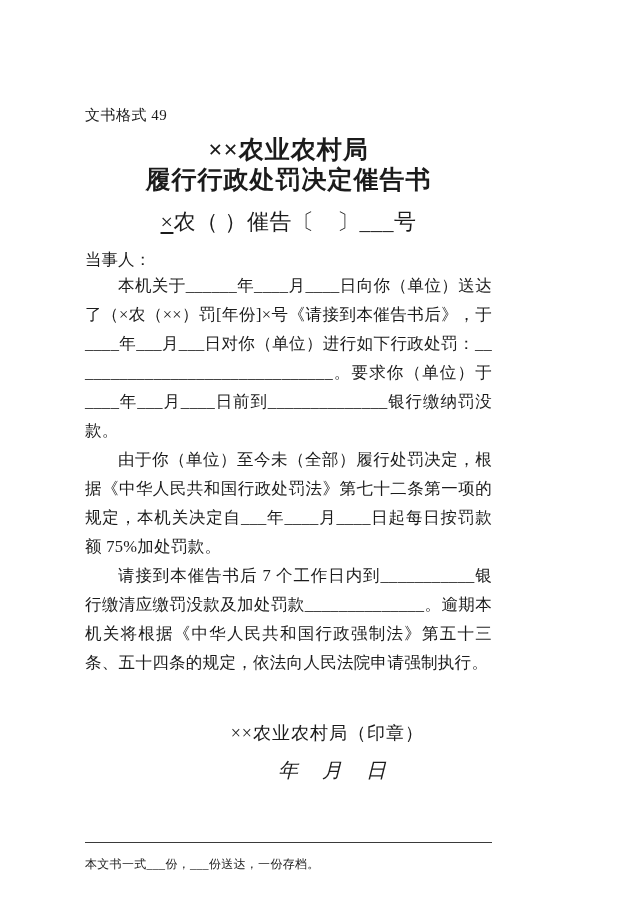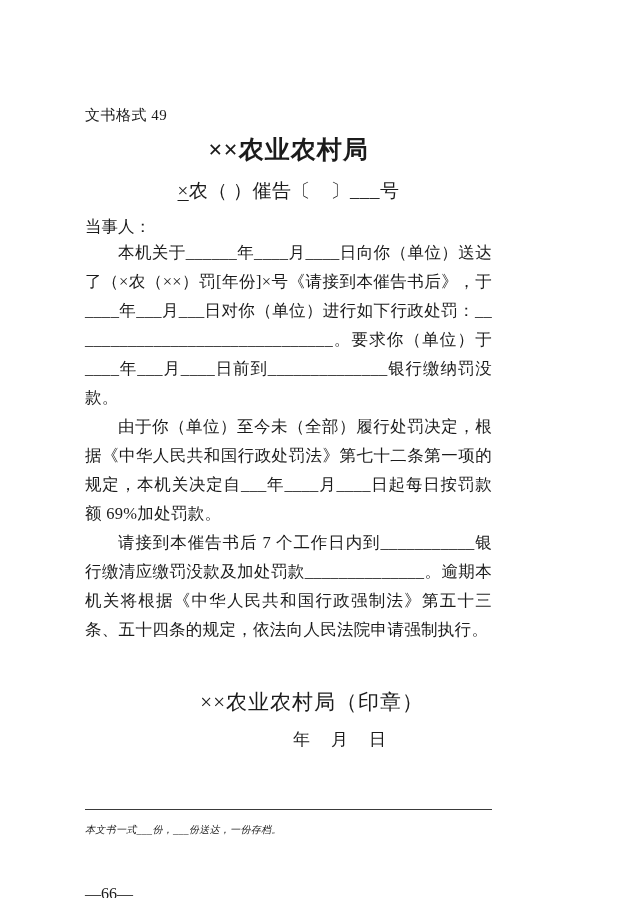--- a/index.html
+++ b/index.html
@@ -27,21 +27,21 @@
     margin: 0;
     text-align: center;
     font-size: 25px;
     font-weight: 700;
     line-height: 1.18;
     letter-spacing: 1px;
   }
   .doc-no {
     margin-top: 13px;
     text-align: center;
-    font-size: 19px;
+    font-size: 22px;
     letter-spacing: 0.5px;
   }
   .doc-no .ul {
     text-decoration: underline;
     text-underline-offset: 3px;
   }
   .party {
     margin-top: 12px;
     font-size: 16.5px;
   }
@@ -54,65 +54,66 @@
     letter-spacing: 0.3px;
     word-break: break-all;
   }
   .para + .para {
     margin-top: 0;
   }
   .signature {
     margin-top: 44px;
     text-align: right;
     padding-right: 68px;
-    font-size: 21px;
+    font-size: 18px;
     letter-spacing: 1px;
   }
   .date-line {
     margin-top: 12px;
     text-align: right;
     padding-right: 104px;
-    font-size: 17px;
+    font-size: 20px;
     letter-spacing: 2px;
+    font-style: italic;
   }
   .divider {
     border: none;
     border-top: 1px solid #3a3a3a;
     margin: 58px 0 0 0;
   }
   .footer-note {
     margin-top: 13px;
-    font-size: 10px;
+    font-size: 12px;
     letter-spacing: 0.3px;
-    font-style: italic;
   }
   .page-number {
     margin-top: 48px;
     font-size: 16px;
   }
 </style>
 </head>
 <body>
 
 <div class="page">
 
   <div class="format-label">文书格式 49</div>
 
   <h1 class="org-title">××农业农村局</h1>
 
+  <h1 class="doc-title">履行行政处罚决定催告书</h1>
 
   <div class="doc-no">
     <span class="ul">×</span><span>农（ ）催告〔　〕</span><span>___</span><span>号</span>
   </div>
 
   <div class="party">当事人：</div>
 
   <p class="para">本机关于______年____月____日向你（单位）送达了（×农（××）罚[年份]×号《请接到本催告书后》，于____年___月___日对你（单位）进行如下行政处罚：_______________________________。要求你（单位）于____年___月____日前到______________银行缴纳罚没款。</p>
 
-  <p class="para">由于你（单位）至今未（全部）履行处罚决定，根据《中华人民共和国行政处罚法》第七十二条第一项的规定，本机关决定自___年____月____日起每日按罚款额 69%加处罚款。</p>
+  <p class="para">由于你（单位）至今未（全部）履行处罚决定，根据《中华人民共和国行政处罚法》第七十二条第一项的规定，本机关决定自___年____月____日起每日按罚款额 75%加处罚款。</p>
 
   <p class="para">请接到本催告书后 7 个工作日内到___________银行缴清应缴罚没款及加处罚款______________。逾期本机关将根据《中华人民共和国行政强制法》第五十三条、五十四条的规定，依法向人民法院申请强制执行。</p>
 
   <div class="signature">××农业农村局（印章）</div>
 
   <div class="date-line">年　月　日</div>
 
   <hr class="divider">
 
   <div class="footer-note">本文书一式___份，___份送达，一份存档。</div>

